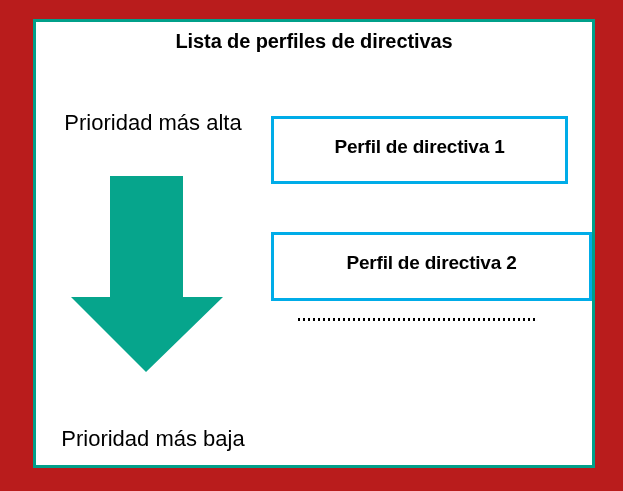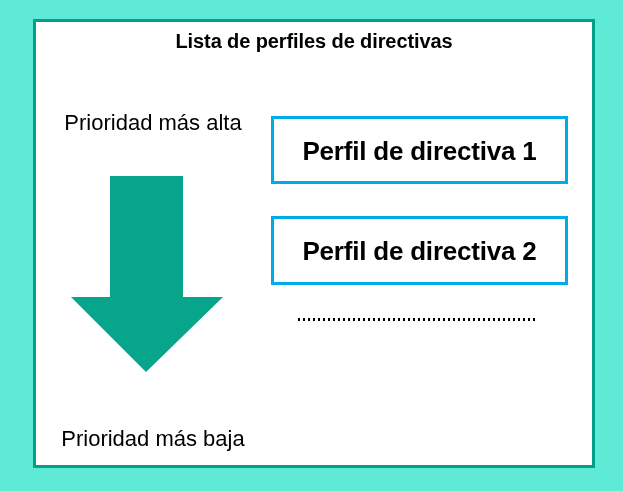--- a/index.html
+++ b/index.html
@@ -5,21 +5,21 @@
 <style>
   html, body {
     margin: 0;
     padding: 0;
     background: #ffffff;
   }
   #canvas {
     position: relative;
     width: 623px;
     height: 491px;
-    background: #5eead4;
+    background: #b91c1c;
     overflow: hidden;
     font-family: "Liberation Sans", sans-serif;
     -webkit-font-smoothing: none;
   }
 
   
   #outer-frame {
     position: absolute;
     left: 33px;
     top: 19px;
@@ -83,28 +83,28 @@
     border: 3px solid #00ACE8;
     background: #ffffff;
     box-sizing: content-box;
   }
   .profile-box .profile-label {
     position: absolute;
     left: 0;
     right: 0;
     top: 17px;
     text-align: center;
-    font-size: 26px;
+    font-size: 19px;
     font-weight: bold;
     color: #000000;
     white-space: nowrap;
     letter-spacing: -0.2px;
   }
   #profile-box-1 { top: 116px; height: 62px; }
-  #profile-box-2 { top: 216px; height: 63px; }
+  #profile-box-2 { top: 232px; height: 63px; padding-left: 24px; }
   #profile-box-3 { top: 372px; height: 62px; }
 
   
   #ellipsis-line {
     position: absolute;
     left: 298px;
     top: 318px;
     width: 239px;
     height: 3px;
     background-image: linear-gradient(

